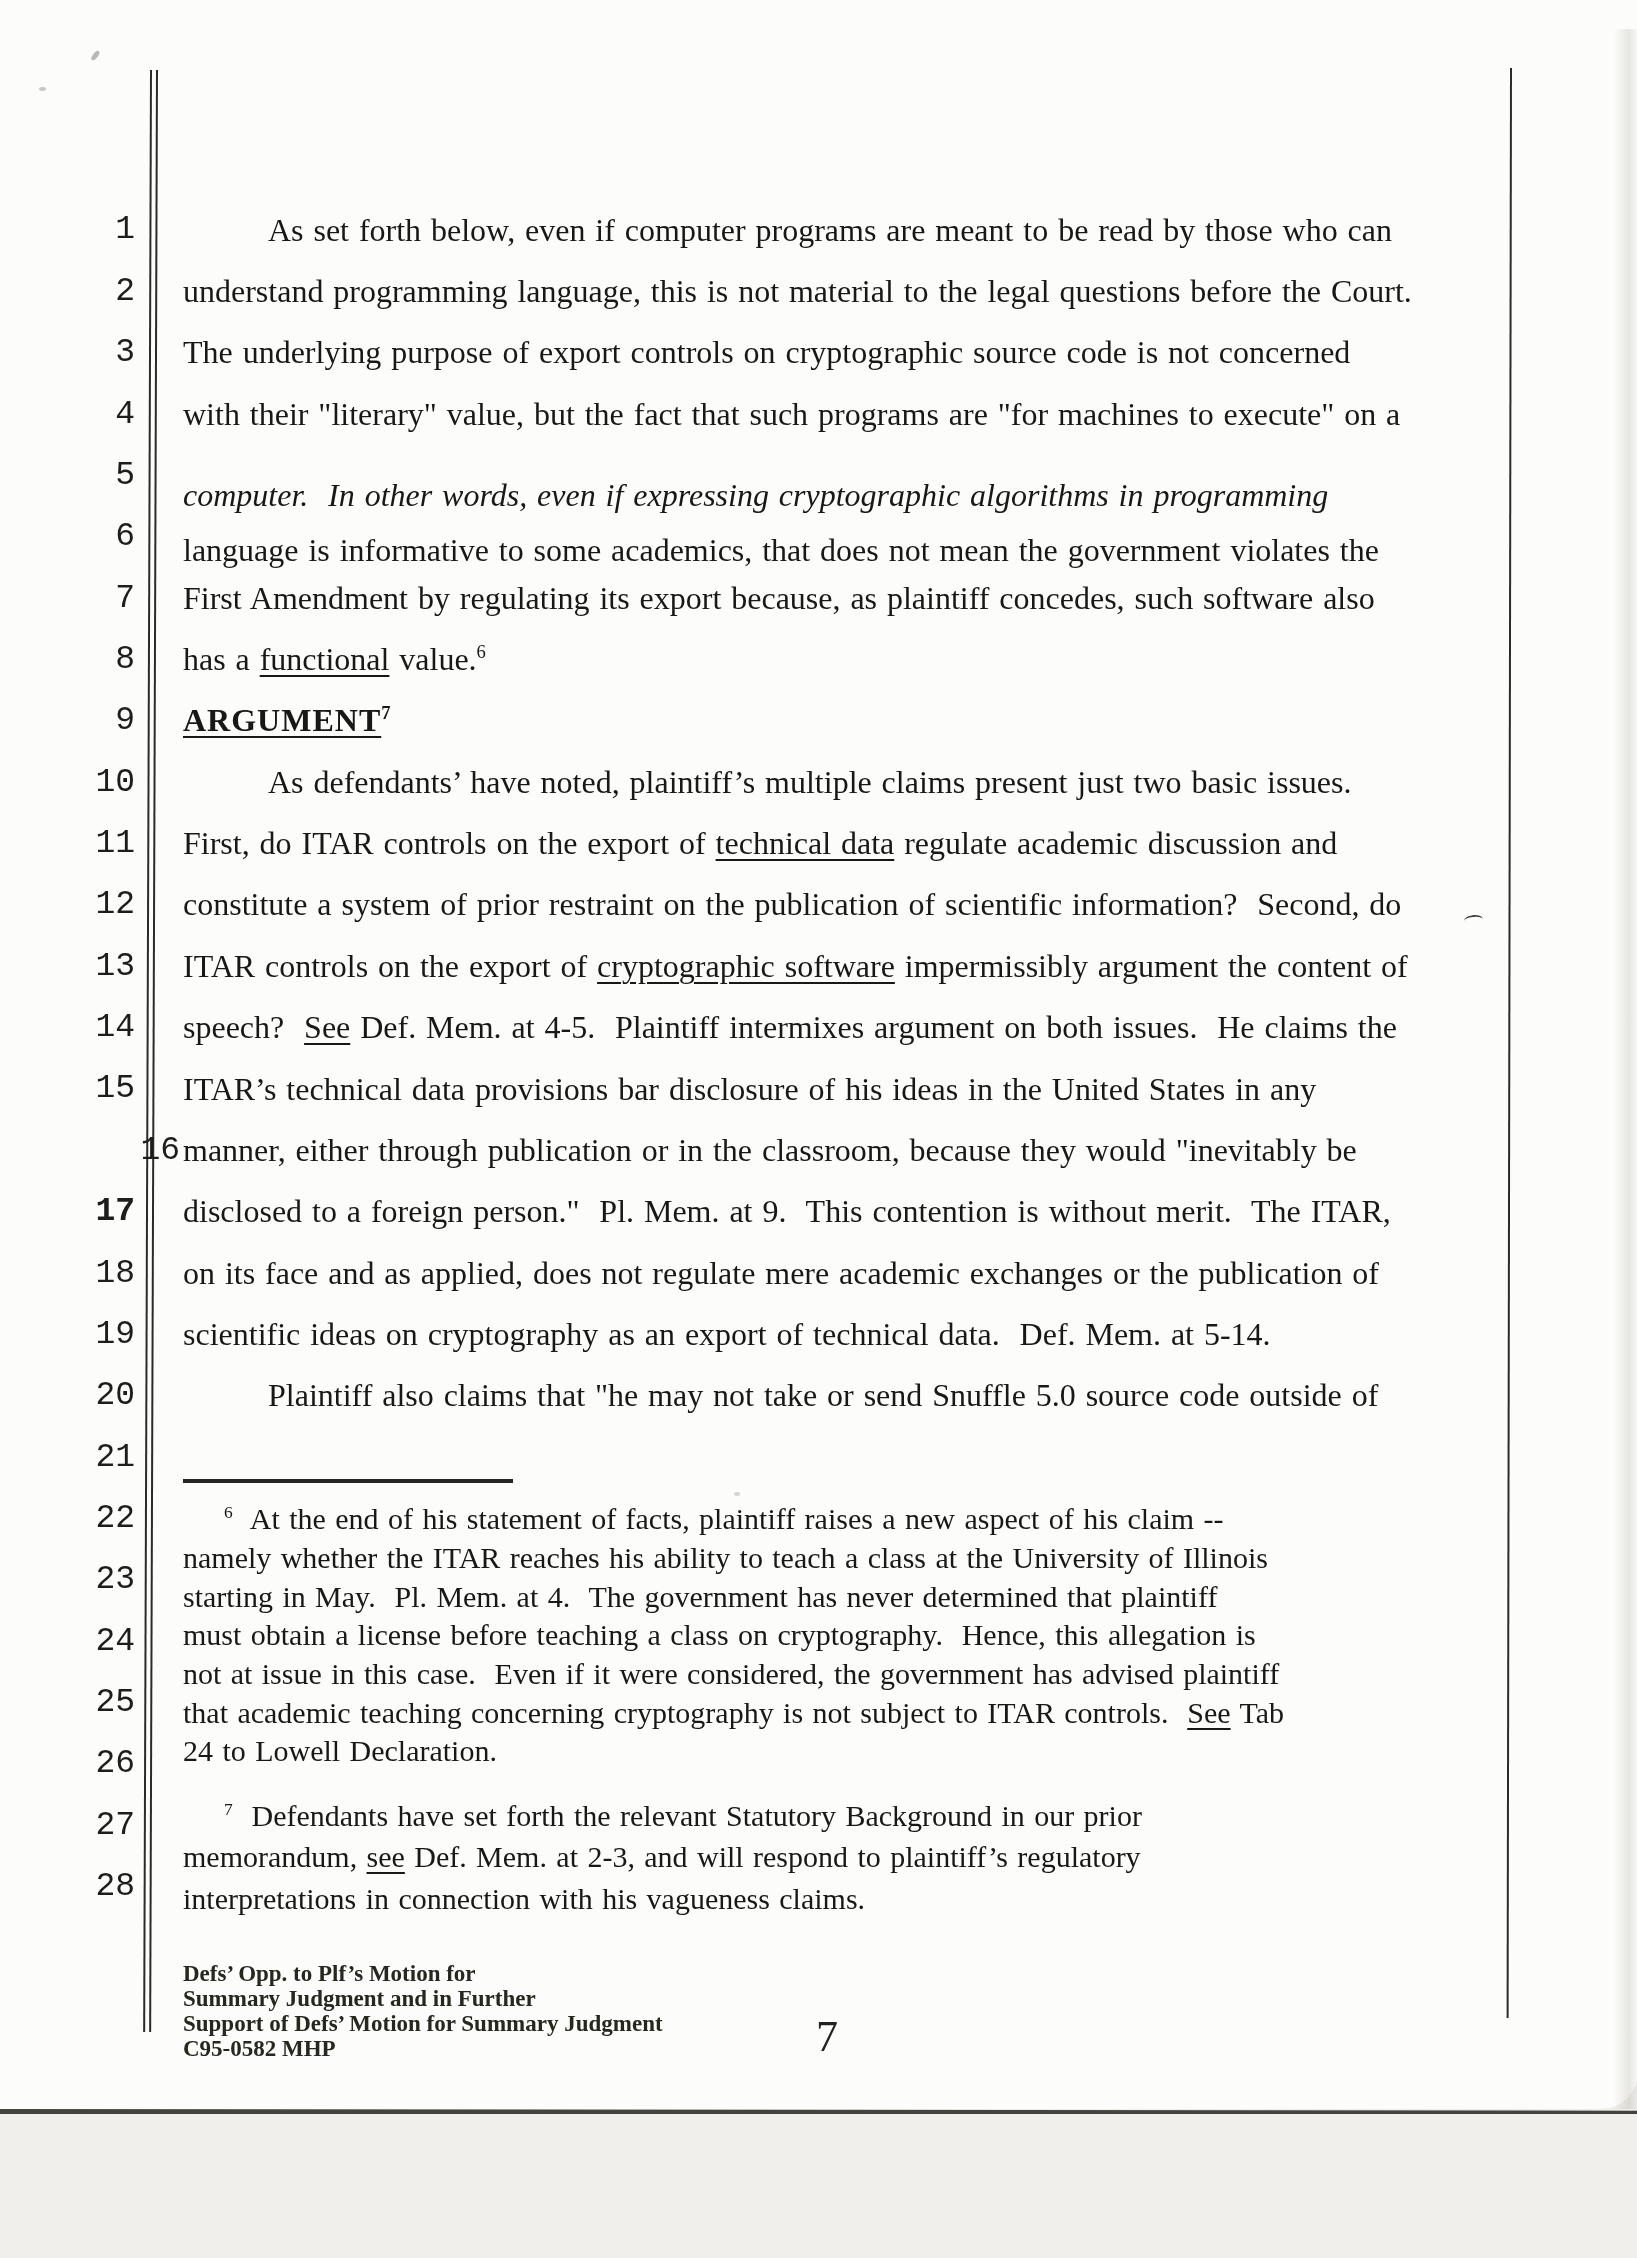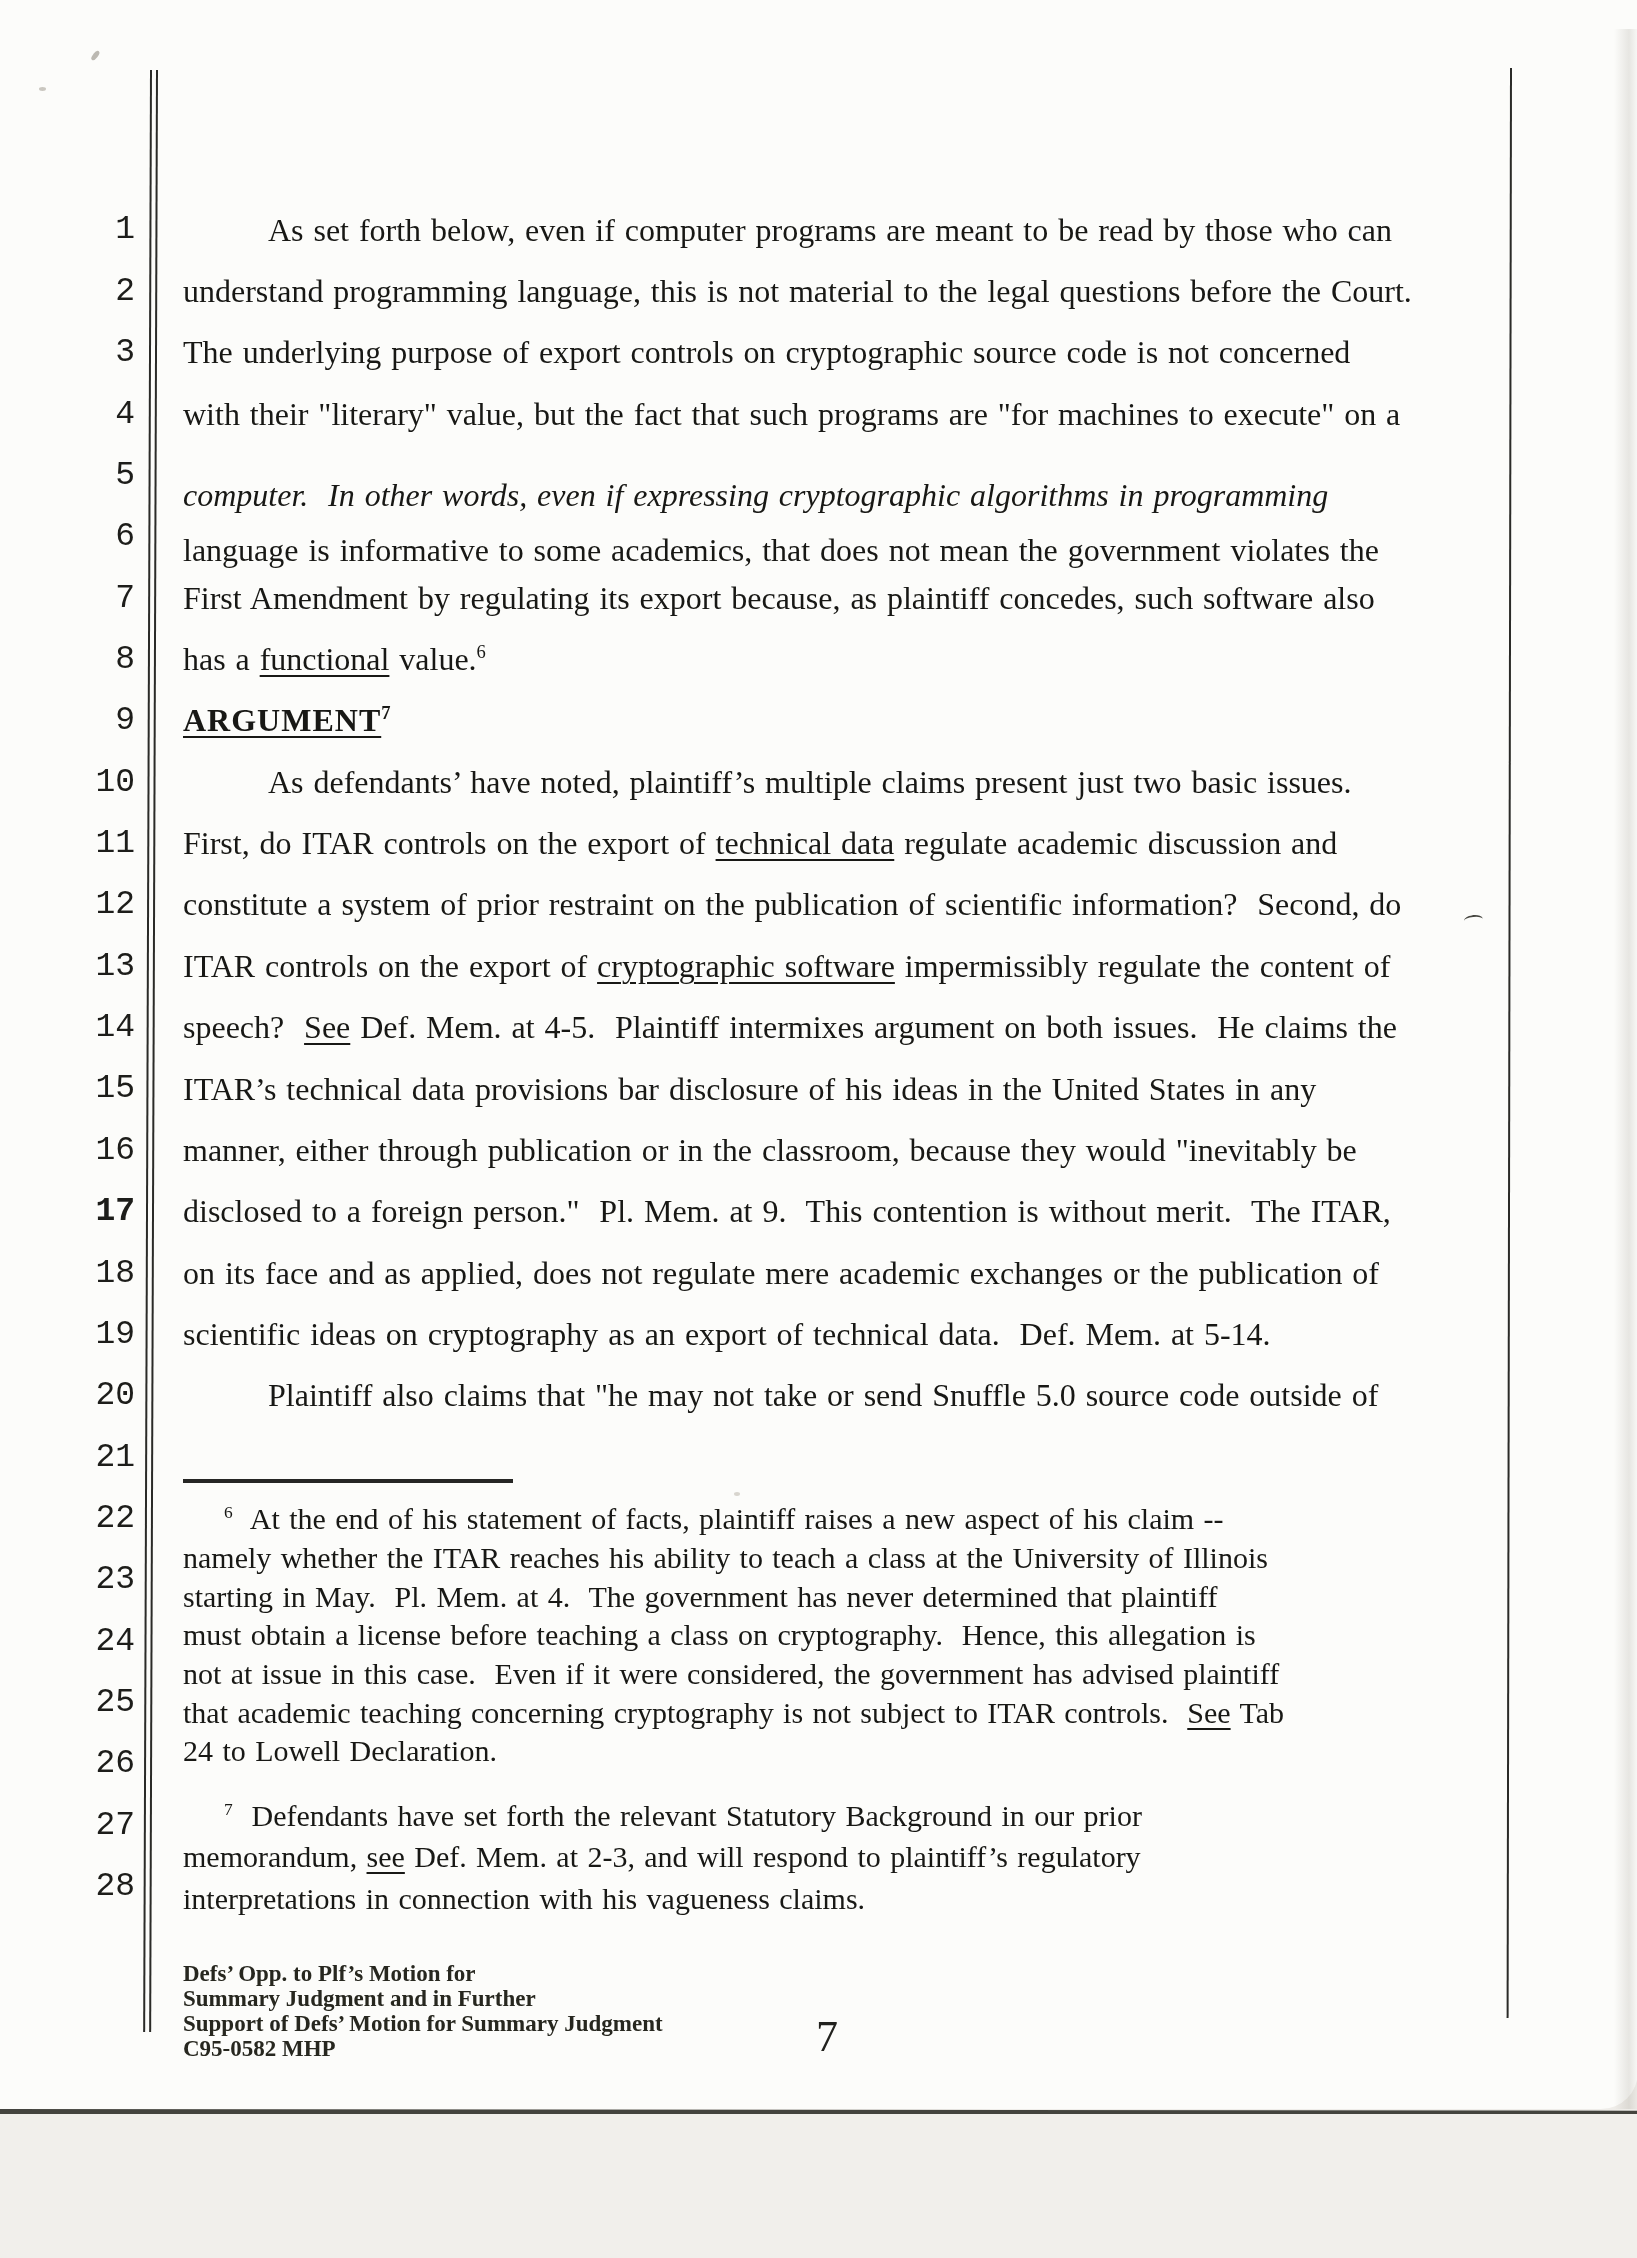--- a/index.html
+++ b/index.html
@@ -104,21 +104,21 @@
     <div class="line" style="top: 518px;">6</div>
     <div class="line" style="top: 580px;">7</div>
     <div class="line" style="top: 641px;">8</div>
     <div class="line" style="top: 702px;">9</div>
     <div class="line" style="top: 764px;">10</div>
     <div class="line" style="top: 825px;">11</div>
     <div class="line" style="top: 886px;">12</div>
     <div class="line" style="top: 948px;">13</div>
     <div class="line" style="top: 1009px;">14</div>
     <div class="line" style="top: 1070px;">15</div>
-    <div class="line" style="top: 1132px;">16</div>
+    <div class="line" style="top: 1132px; margin-left: 45px;">16</div>
     <div class="line" style="top: 1193px; font-weight: bold;">17</div>
     <div class="line" style="top: 1255px;">18</div>
     <div class="line" style="top: 1316px;">19</div>
     <div class="line" style="top: 1377px;">20</div>
     <div class="line" style="top: 1439px;">21</div>
     <div class="line" style="top: 1500px;">22</div>
     <div class="line" style="top: 1561px;">23</div>
     <div class="line" style="top: 1623px;">24</div>
     <div class="line" style="top: 1684px;">25</div>
     <div class="line" style="top: 1745px;">26</div>
@@ -132,21 +132,21 @@
     <div class="line" style="top: 331px;"><span>The underlying purpose of export controls on cryptographic source code is not concerned</span></div>
     <div class="line" style="top: 393px;"><span>with their "literary" value, but the fact that such programs are "for machines to execute" on a</span></div>
     <div class="line" style="top: 474px; font-style: italic;"><span>computer.  In other words, even if expressing cryptographic algorithms in programming</span></div>
     <div class="line" style="top: 529px;"><span>language is informative to some academics, that does not mean the government violates the</span></div>
     <div class="line" style="top: 577px;"><span>First Amendment by regulating its export because, as plaintiff concedes, such software also</span></div>
     <div class="line" style="top: 638px;"><span>has a </span><span class="u">functional</span><span> value.</span><span class="sup">6</span></div>
     <div class="line center heading" style="top: 699px;"><span class="u">ARGUMENT</span><span class="sup">7</span></div>
     <div class="line indent" style="top: 761px;"><span>As defendants’ have noted, plaintiff’s multiple claims present just two basic issues.</span></div>
     <div class="line" style="top: 822px;"><span>First, do ITAR controls on the export of </span><span class="u">technical data</span><span> regulate academic discussion and</span></div>
     <div class="line" style="top: 883px;"><span>constitute a system of prior restraint on the publication of scientific information?  Second, do</span></div>
-    <div class="line" style="top: 945px;"><span>ITAR controls on the export of </span><span class="u">cryptographic software</span><span> impermissibly regulate the content of</span></div>
+    <div class="line" style="top: 945px;"><span>ITAR controls on the export of </span><span class="u">cryptographic software</span><span> impermissibly argument the content of</span></div>
     <div class="line" style="top: 1006px;"><span>speech?  </span><span class="u">See</span><span> Def. Mem. at 4-5.  Plaintiff intermixes argument on both issues.  He claims the</span></div>
     <div class="line" style="top: 1068px;"><span>ITAR’s technical data provisions bar disclosure of his ideas in the United States in any</span></div>
     <div class="line" style="top: 1129px;"><span>manner, either through publication or in the classroom, because they would "inevitably be</span></div>
     <div class="line" style="top: 1190px;"><span>disclosed to a foreign person."  Pl. Mem. at 9.  This contention is without merit.  The ITAR,</span></div>
     <div class="line" style="top: 1252px;"><span>on its face and as applied, does not regulate mere academic exchanges or the publication of</span></div>
     <div class="line" style="top: 1313px;"><span>scientific ideas on cryptography as an export of technical data.  Def. Mem. at 5-14.</span></div>
     <div class="line indent" style="top: 1374px;"><span>Plaintiff also claims that "he may not take or send Snuffle 5.0 source code outside of</span></div>
   </div>
 
 <div class="fn-sep"></div>

